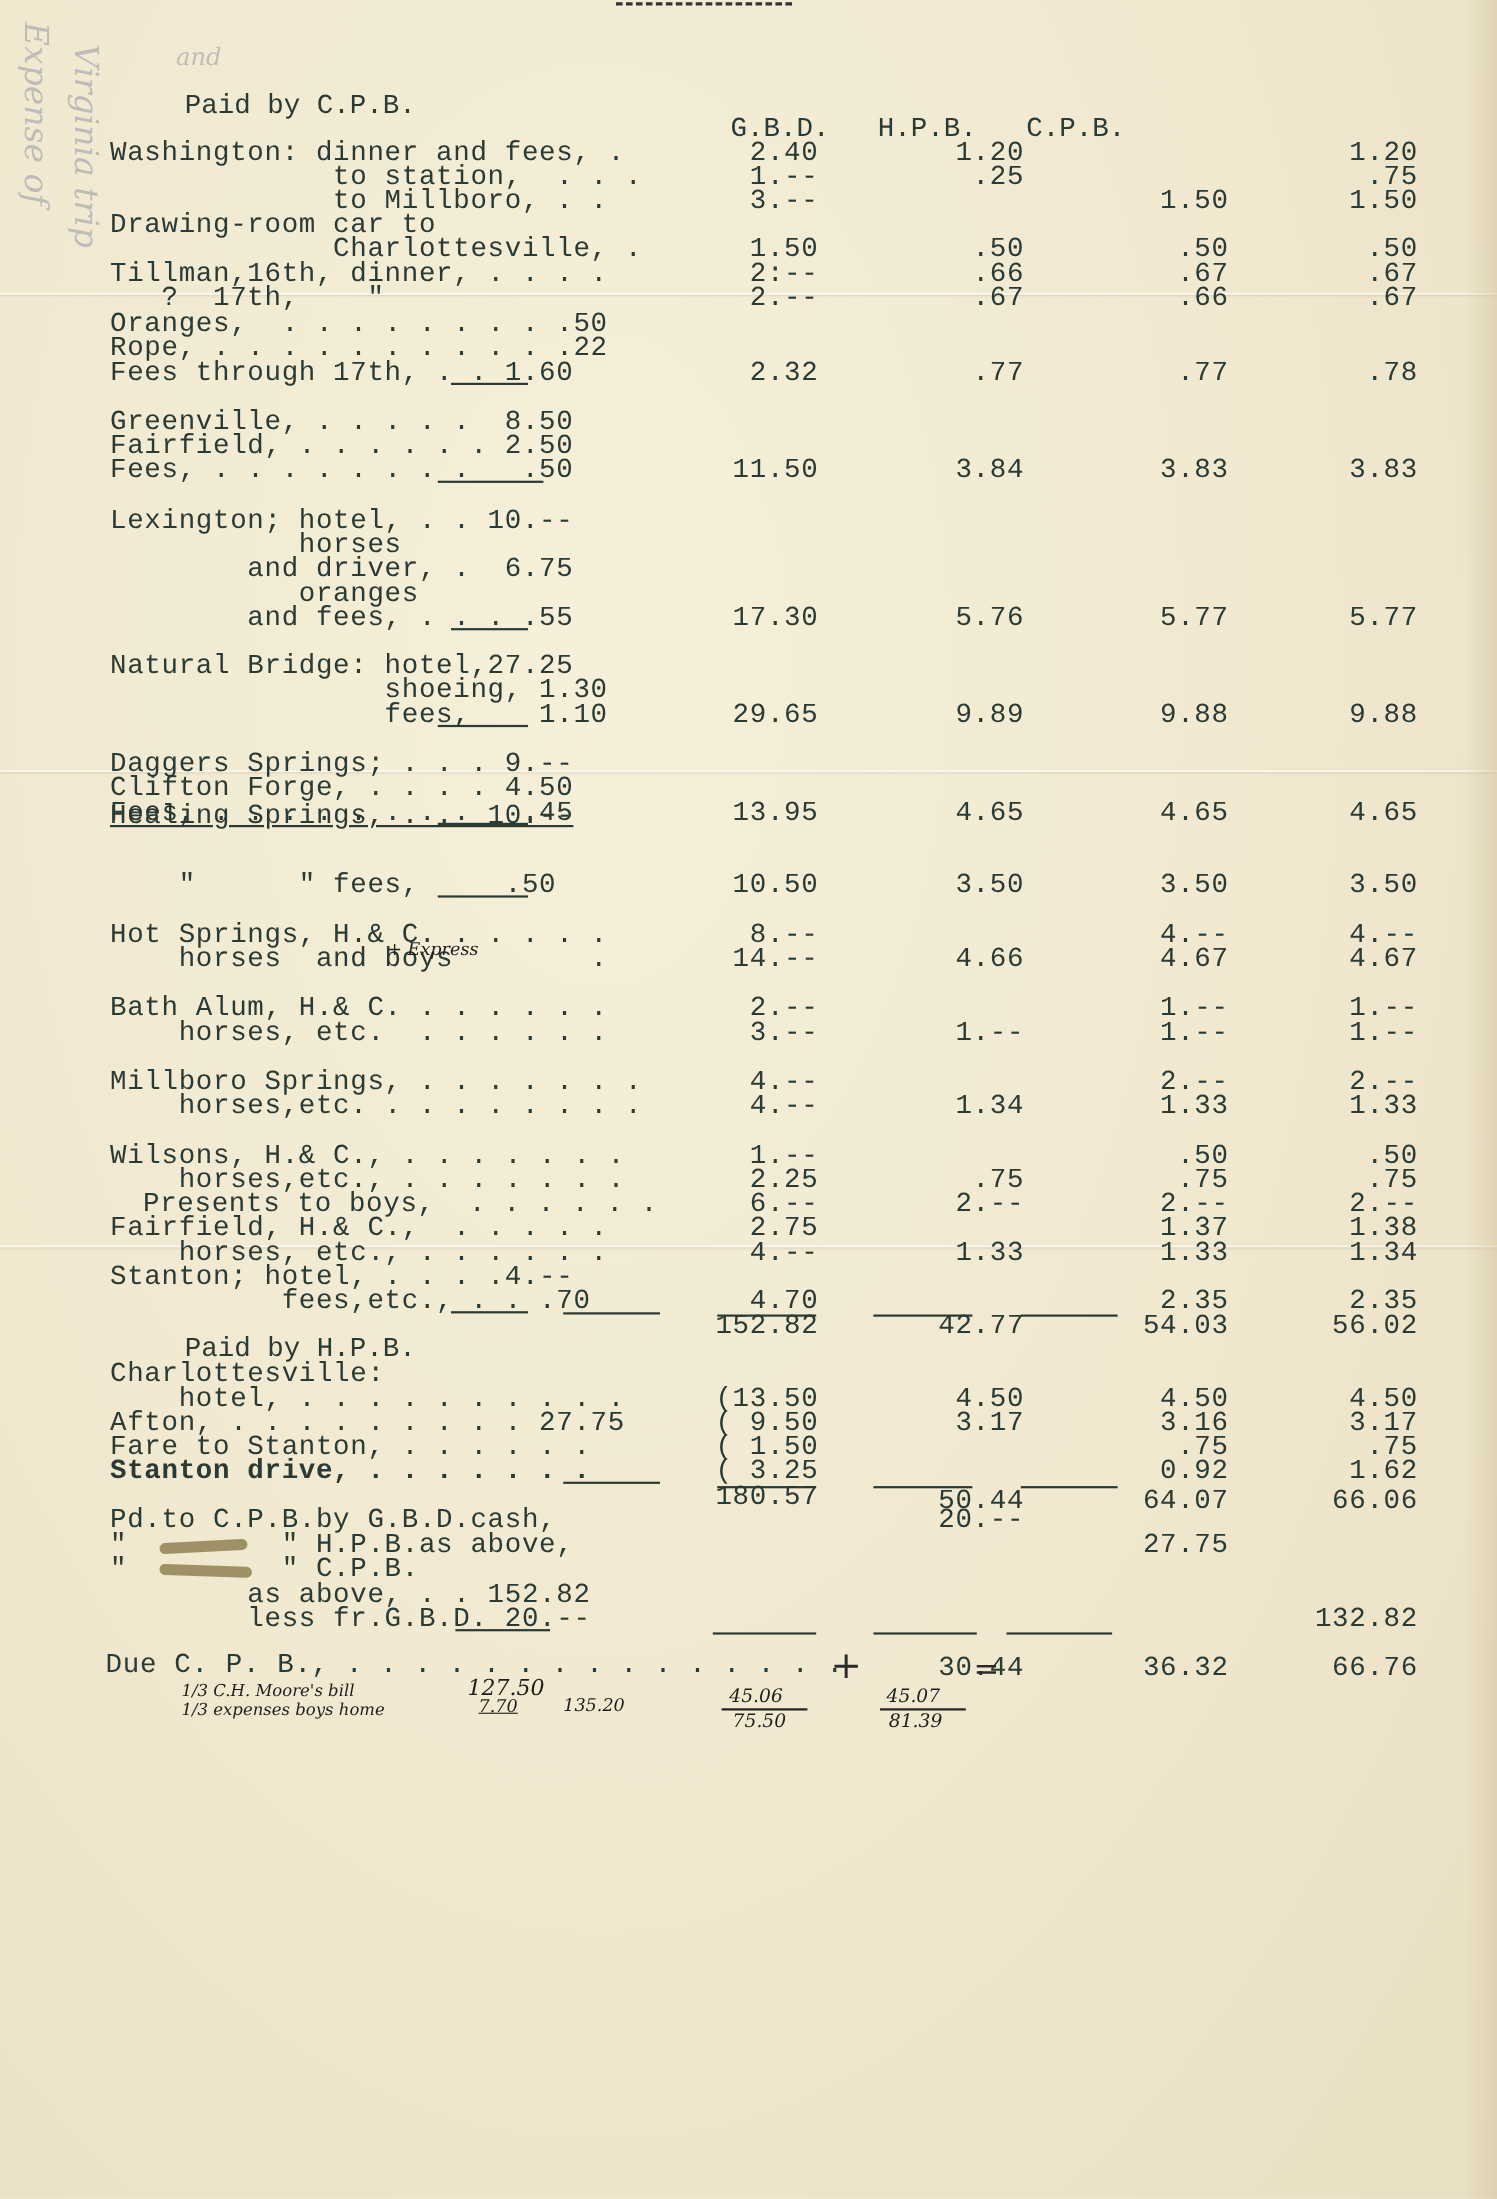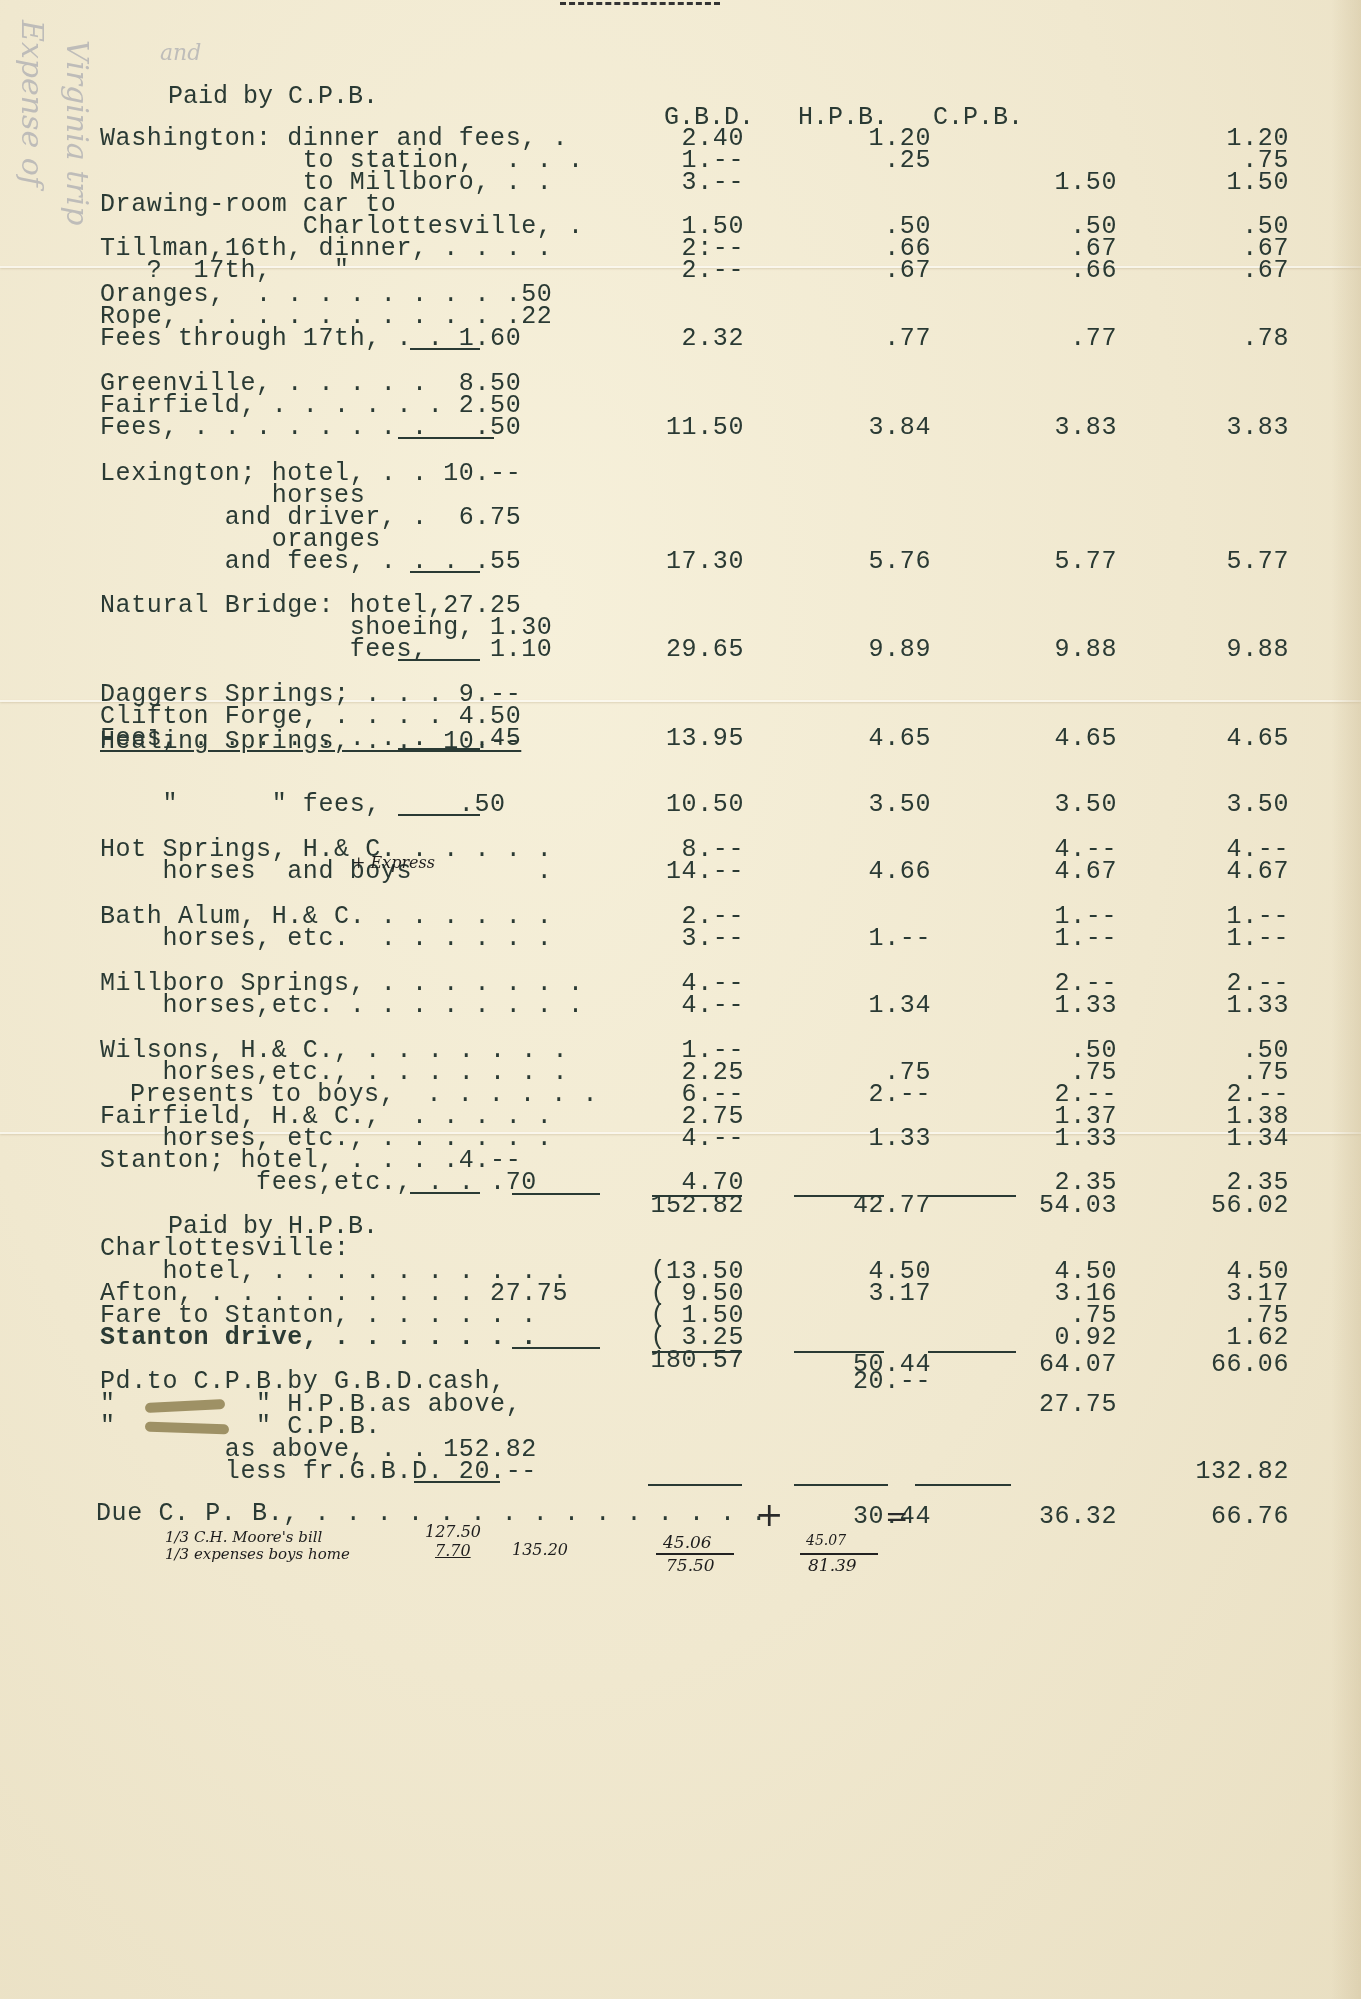--- a/index.html
+++ b/index.html
@@ -328,22 +328,22 @@
   <div class="line" style="left:96px;top:1500px">Due C. P. B., . . . . . . . . . . . . . . .</div>
   <div class="num c-gbd" style="top:1503px">30.44</div>
   <div class="hand" style="left:755px;top:1494px;font-size:34px;font-style:normal;color:#2a2a2a">+</div>
   <div class="num c-hpb" style="top:1503px">36.32</div>
   <div class="hand" style="left:885px;top:1500px;font-size:28px;font-style:normal;color:#2a2a2a">=</div>
   <div class="num c-cpb" style="top:1503px">66.76</div>
 
   <div class="hand" style="left:352px;top:853px;font-size:16px">+ Express</div>
   <div class="hand" style="left:165px;top:1528px;font-size:15px">1/3 C.H. Moore's bill</div>
   <div class="hand" style="left:165px;top:1545px;font-size:15px">1/3 expenses boys home</div>
-  <div class="hand" style="left:425px;top:1522px;font-size:16px">127.50</div>
+  <div class="hand" style="left:425px;top:1522px;font-size:20px">127.50</div>
   <div class="hand" style="left:435px;top:1541px;font-size:16px;text-decoration:underline">7.70</div>
   <div class="hand" style="left:512px;top:1540px;font-size:16px">135.20</div>
   <div class="hand" style="left:663px;top:1532px;font-size:17px">45.06</div>
   <div class="rule" style="left:656px;top:1553px;width:78px;height:1.5px;background:#222"></div>
   <div class="hand" style="left:666px;top:1555px;font-size:17px">75.50</div>
-  <div class="hand" style="left:806px;top:1532px;font-size:14px">45.07</div>
+  <div class="hand" style="left:806px;top:1532px;font-size:17px">45.07</div>
   <div class="rule" style="left:800px;top:1553px;width:78px;height:1.5px;background:#222"></div>
   <div class="hand" style="left:808px;top:1555px;font-size:17px">81.39</div>
 </div>
 
 </body></html>

